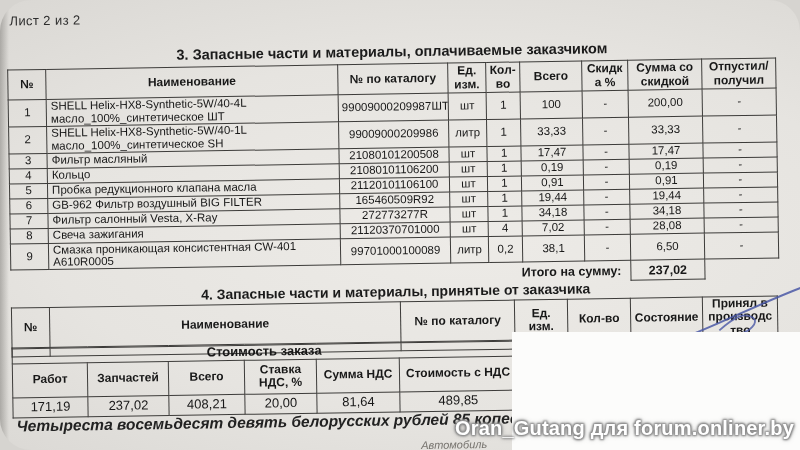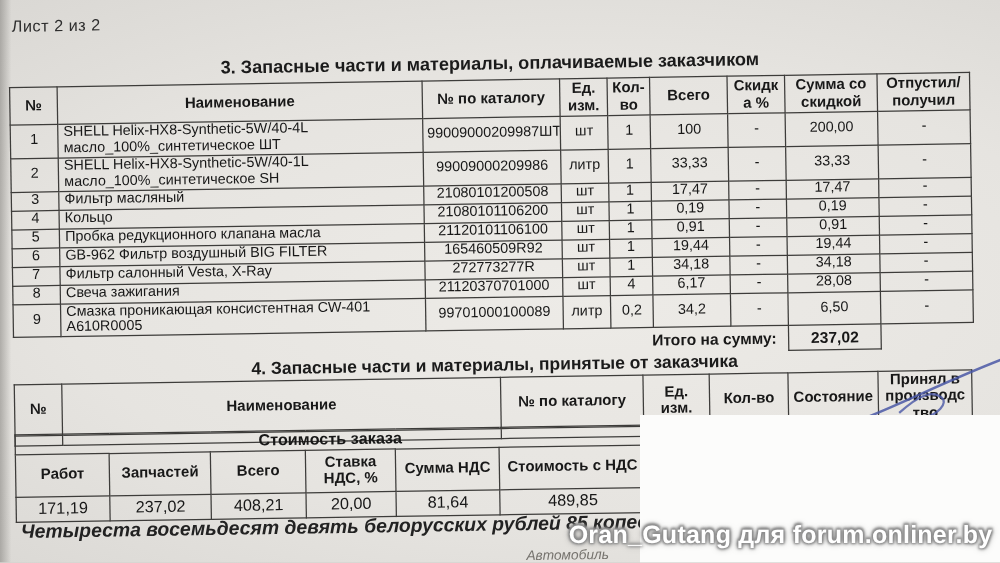--- a/index.html
+++ b/index.html
@@ -5,20 +5,21 @@
   html,body{margin:0;padding:0;}
   body{
     width:800px;height:450px;overflow:hidden;position:relative;
     font-family:"Liberation Sans",sans-serif;background:#d6d4d0;
   }
   .paper{
     position:absolute;inset:0;
     background:
       linear-gradient(90deg, rgba(110,108,104,.45) 0px, rgba(110,108,104,0) 9px),
       radial-gradient(130% 100% at 58% 52%, #edebe7 0%, #e6e4e0 40%, #d7d5d1 75%, #c8c6c2 100%);
+    border-radius: 31px;
   }
   .content{
     position:absolute;inset:0;color:#1b1b1b;
     transform:rotate(-0.9deg);transform-origin:45% 55%;
   }
   .sheet-label{position:absolute;left:13px;top:8px;font-size:13px;color:#2e2e2e;letter-spacing:.4px;}
   .sec-title{position:absolute;left:0;width:790px;text-align:center;font-weight:bold;}
   .s3-title{top:44px;font-size:14.5px;}
   .s4-title{top:284px;font-size:14px;}
   table{border-collapse:collapse;table-layout:fixed;color:#181818;}
@@ -173,32 +174,32 @@
         <td>-</td>
         <td>34,18</td>
         <td>-</td>
       </tr>
       <tr class="r-std">
         <td>8</td>
         <td class="name">Свеча зажигания</td>
         <td>21120370701000</td>
         <td>шт</td>
         <td>4</td>
-        <td>6,17</td>
+        <td>7,02</td>
         <td>-</td>
         <td>28,08</td>
         <td>-</td>
       </tr>
       <tr class="r-tall">
         <td>9</td>
         <td class="name">Смазка проникающая консистентная CW-401 А610R0005</td>
         <td>99701000100089</td>
         <td>литр</td>
         <td>0,2</td>
-        <td>34,2</td>
+        <td>38,1</td>
         <td>-</td>
         <td>6,50</td>
         <td>-</td>
       </tr>
       <tr class="tot">
         <td colspan="7" class="lbl">Итого на сумму:</td>
         <td class="val">237,02</td>
         <td></td>
       </tr>
     </tbody>

